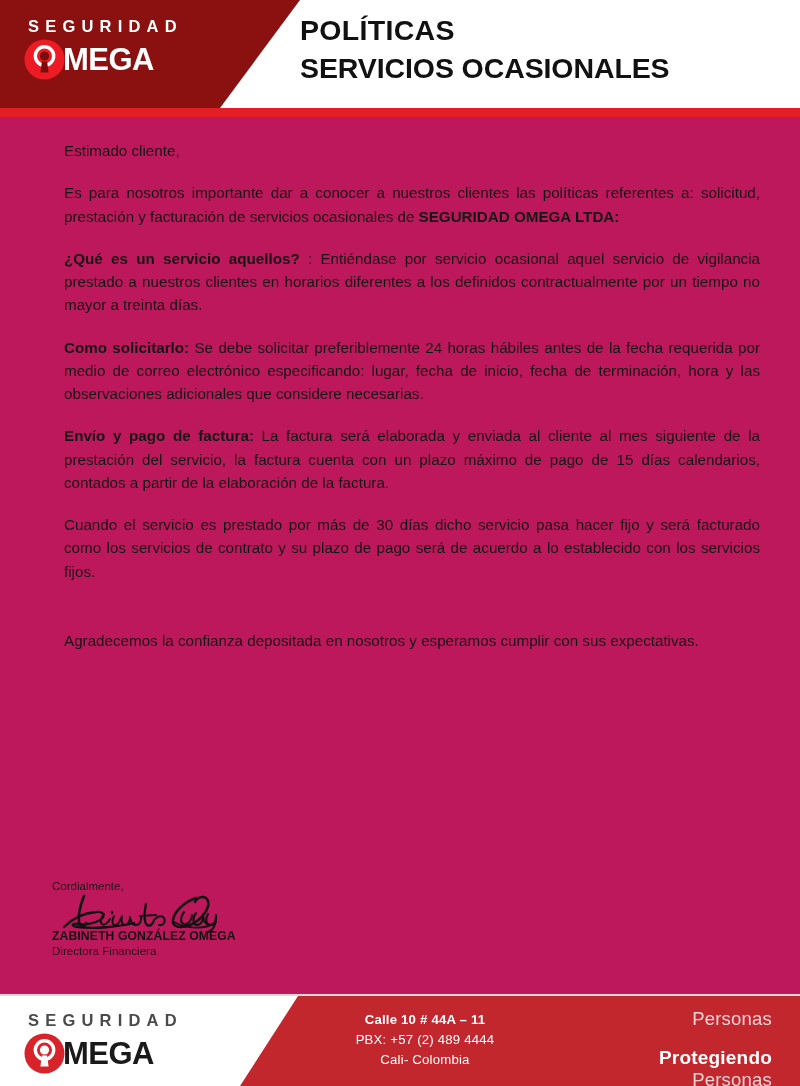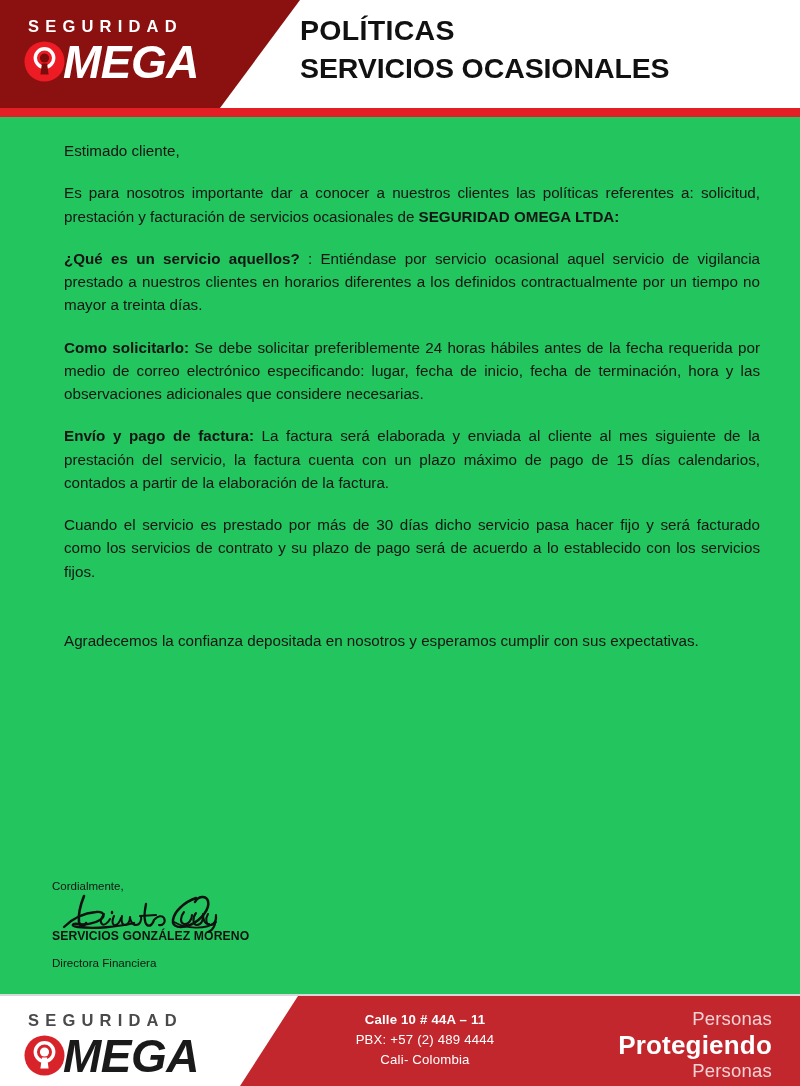--- a/index.html
+++ b/index.html
@@ -8,21 +8,21 @@
     width: 800px;
     height: 1086px;
     background: #ffffff;
     font-family: "Liberation Sans", sans-serif;
   }
 
   #page {
     position: relative;
     width: 800px;
     height: 1086px;
-    background: #22c55e;
+    background: #be185d;
     overflow: hidden;
   }
 
   
   #header {
     position: absolute;
     top: 0; left: 0;
     width: 800px;
     height: 108px;
     background: #ffffff;
@@ -54,27 +54,26 @@
     align-items: center;
     margin-top: 4px;
   }
   .logo-mark {
     position: relative;
     width: 41px;
     height: 41px;
     flex: 0 0 41px;
   }
   .logo-mega-text {
-    font-size: 46px;
+    font-size: 31px;
     font-weight: bold;
     letter-spacing: -0.5px;
     color: #ffffff;
     line-height: 1;
     margin-left: -2px;
-    font-style: italic;
   }
   .header-title-block {
     position: absolute;
     top: 12px;
     left: 300px;
     width: 500px;
     text-align: left;
   }
   .header-title-line {
     font-size: 28.5px;
@@ -134,21 +133,21 @@
   .sig-name {
     font-size: 12.2px;
     font-weight: bold;
     color: #111111;
     letter-spacing: 0.1px;
     margin-top: -3px;
   }
   .sig-role {
     font-size: 11.6px;
     color: #151515;
-    margin-top: 13px;
+    margin-top: 1px;
   }
 
   
   #footer-divider {
     position: absolute;
     top: 994px; left: 0;
     width: 800px;
     height: 2px;
     background: #d8d8d8;
   }
@@ -208,21 +207,22 @@
   }
   .slogan-line {
     font-size: 18.5px;
     line-height: 1.17;
     color: #F2D2D4;
     letter-spacing: 0.2px;
   }
   .slogan-line.bold {
     font-weight: bold;
     color: #ffffff;
-    font-size: 26px;
+    font-size: 19px;
+    margin-top: 17px;
   }
 </style>
 </head>
 <body>
 
 <div id="page">
 
   <div id="header">
     <div class="header-dark-shape"></div>
 
@@ -285,21 +285,21 @@
           <path d="M84 24 L100 23" stroke-width="2.1"></path>
           <path d="M99 27 C102 24, 106 23, 108 26 C110 30, 107 34, 103 33" stroke-width="2.1"></path>
           <path d="M140 6 C128 10, 118 20, 117 28 C116 35, 124 37, 134 33 C146 28, 154 16, 152 9 C150 3, 142 4, 139 10" stroke-width="2.5"></path>
           <path d="M128 20 C124 25, 124 31, 128 32 C132 33, 136 28, 136 23" stroke-width="2.1"></path>
           <path d="M140 21 C136 26, 137 33, 141 33 C145 33, 148 28, 147 22 C147 28, 149 33, 153 32" stroke-width="2.1"></path>
           <path d="M152 22 C149 27, 150 33, 154 33 C158 33, 161 28, 160 23 C160 30, 159 38, 152 40" stroke-width="2.1"></path>
           <path d="M118 30 C130 37, 150 38, 160 30" stroke-width="1.9"></path>
         </g>
       </svg>
     </div>
-    <div class="sig-name">SERVICIOS GONZÁLEZ MORENO</div>
+    <div class="sig-name">ZABINETH GONZÁLEZ OMEGA</div>
     <div class="sig-role">Directora Financiera</div>
   </div>
 
   <div id="footer-divider"></div>
 
   <div id="footer">
     <div class="footer-red-shape"></div>
 
     <div class="footer-logo">
       <div class="logo-seguridad">SEGURIDAD</div>

